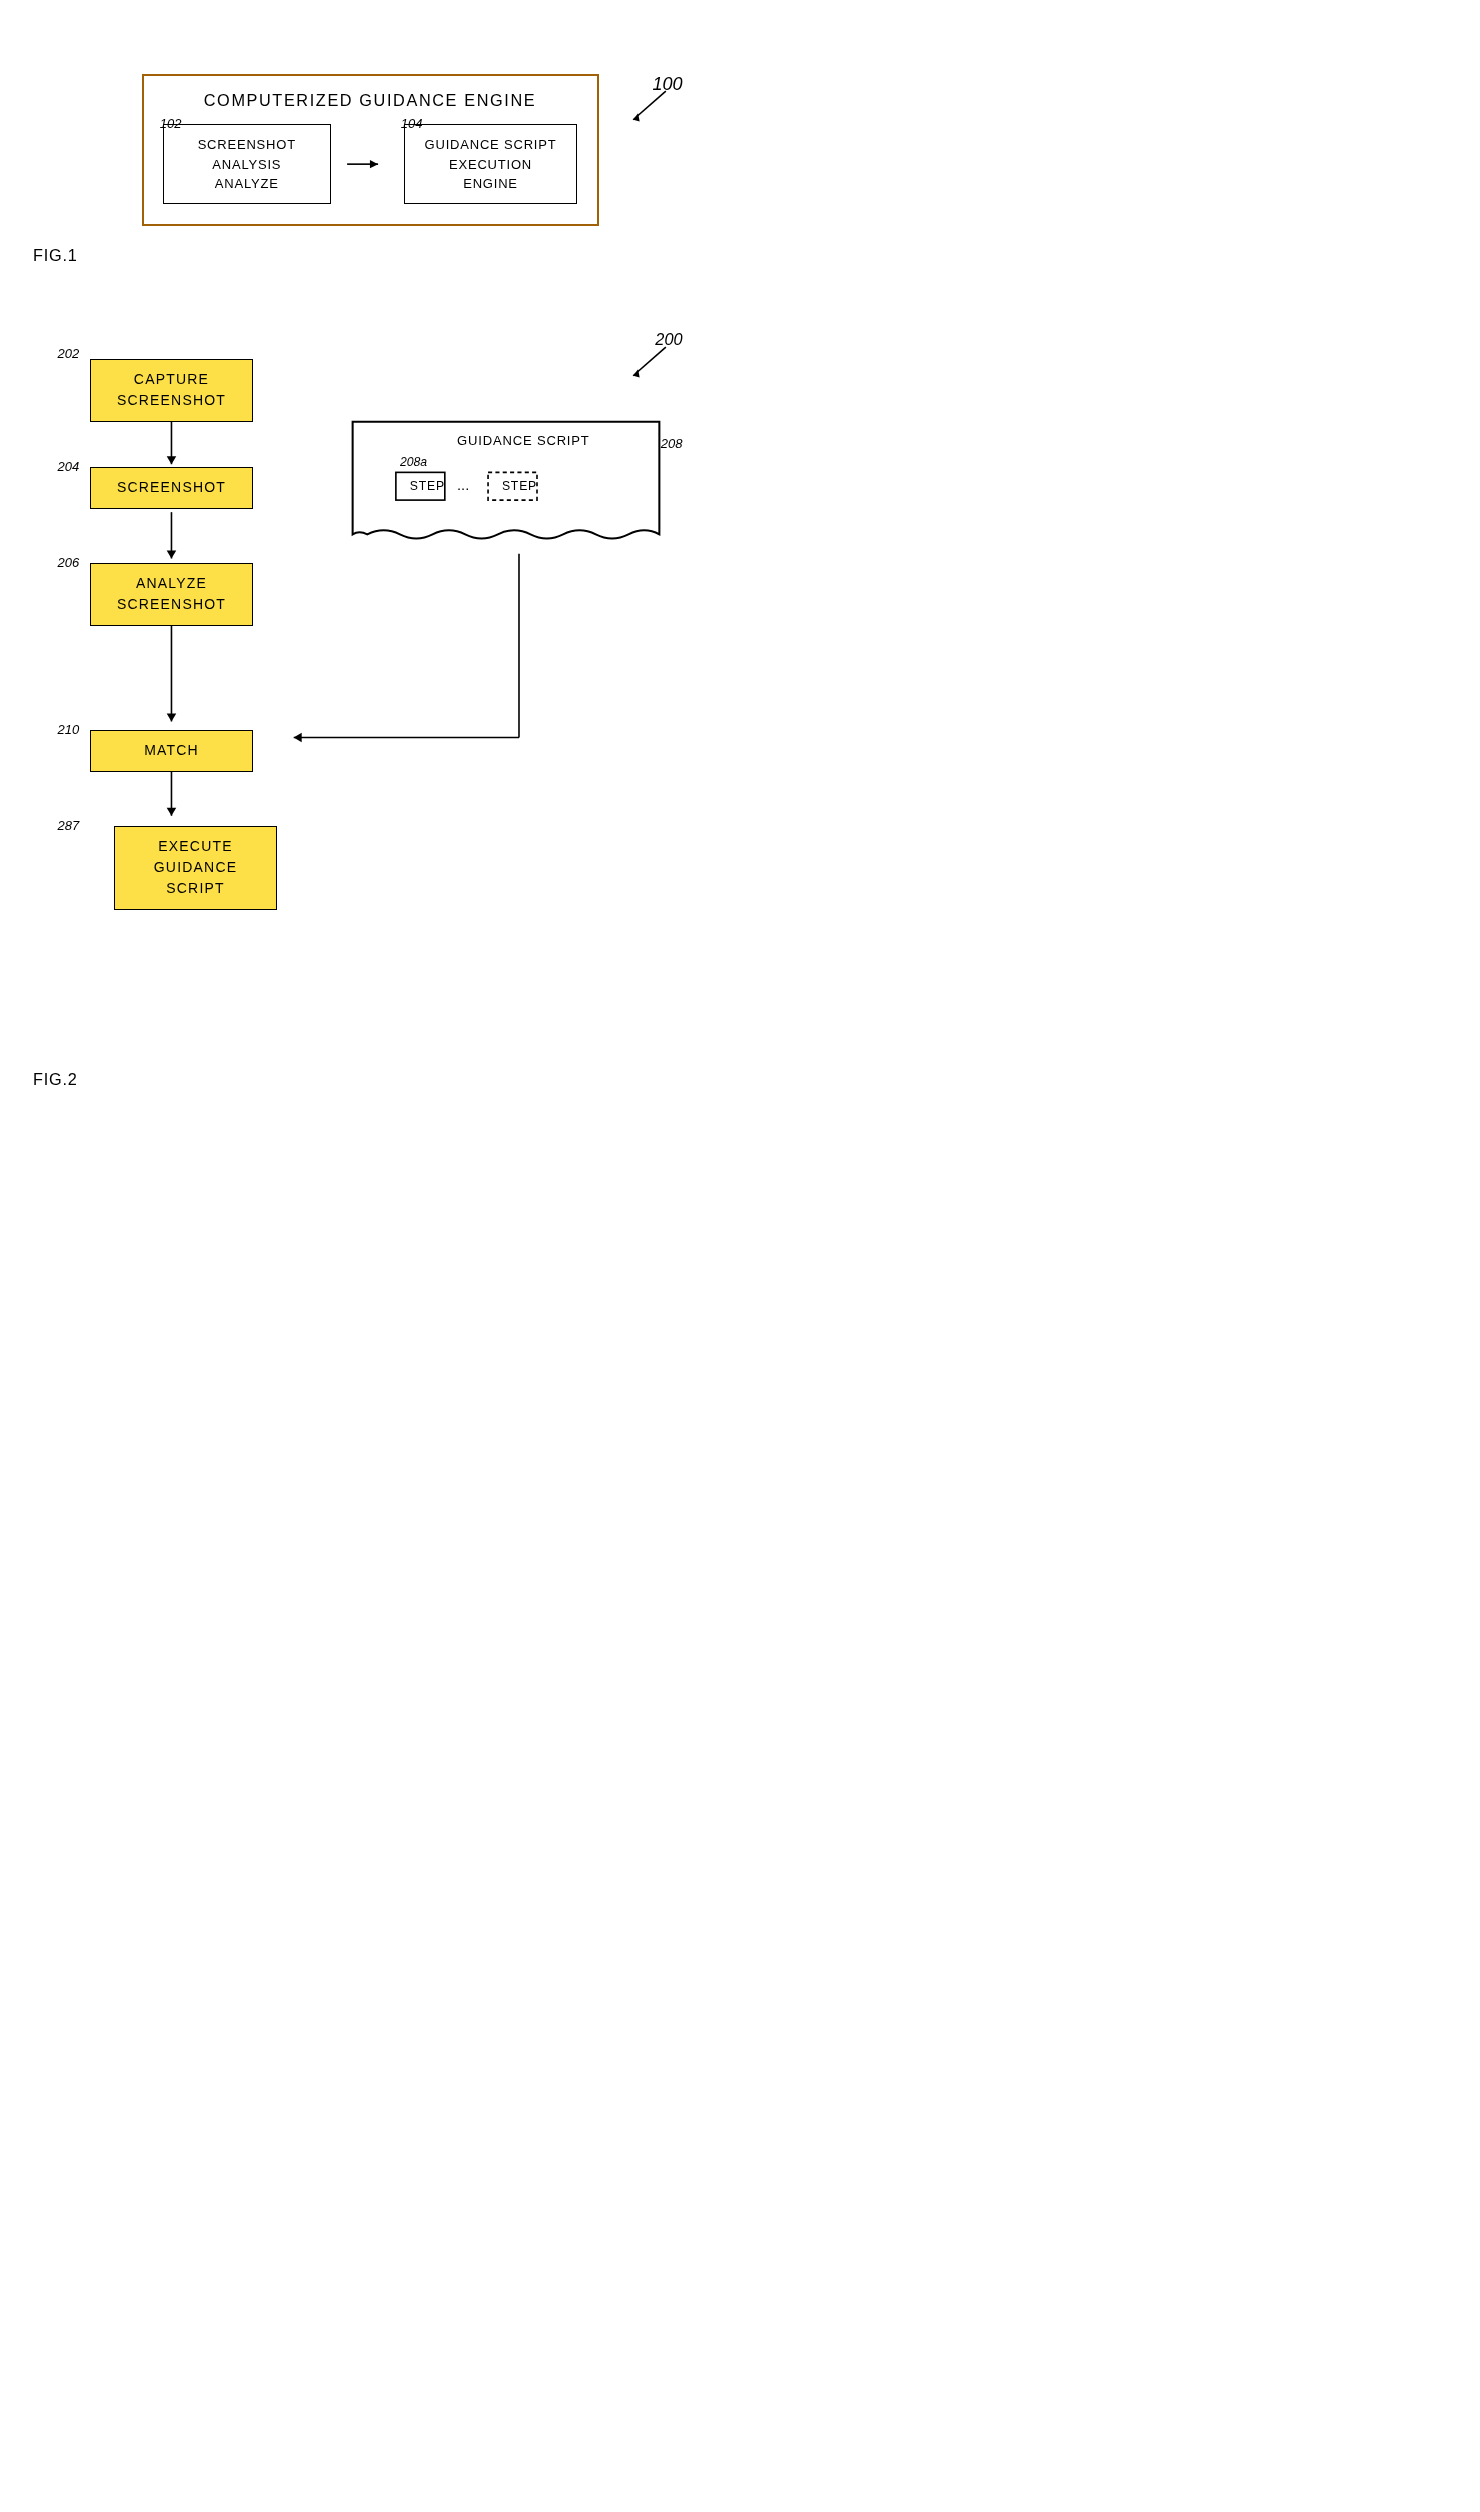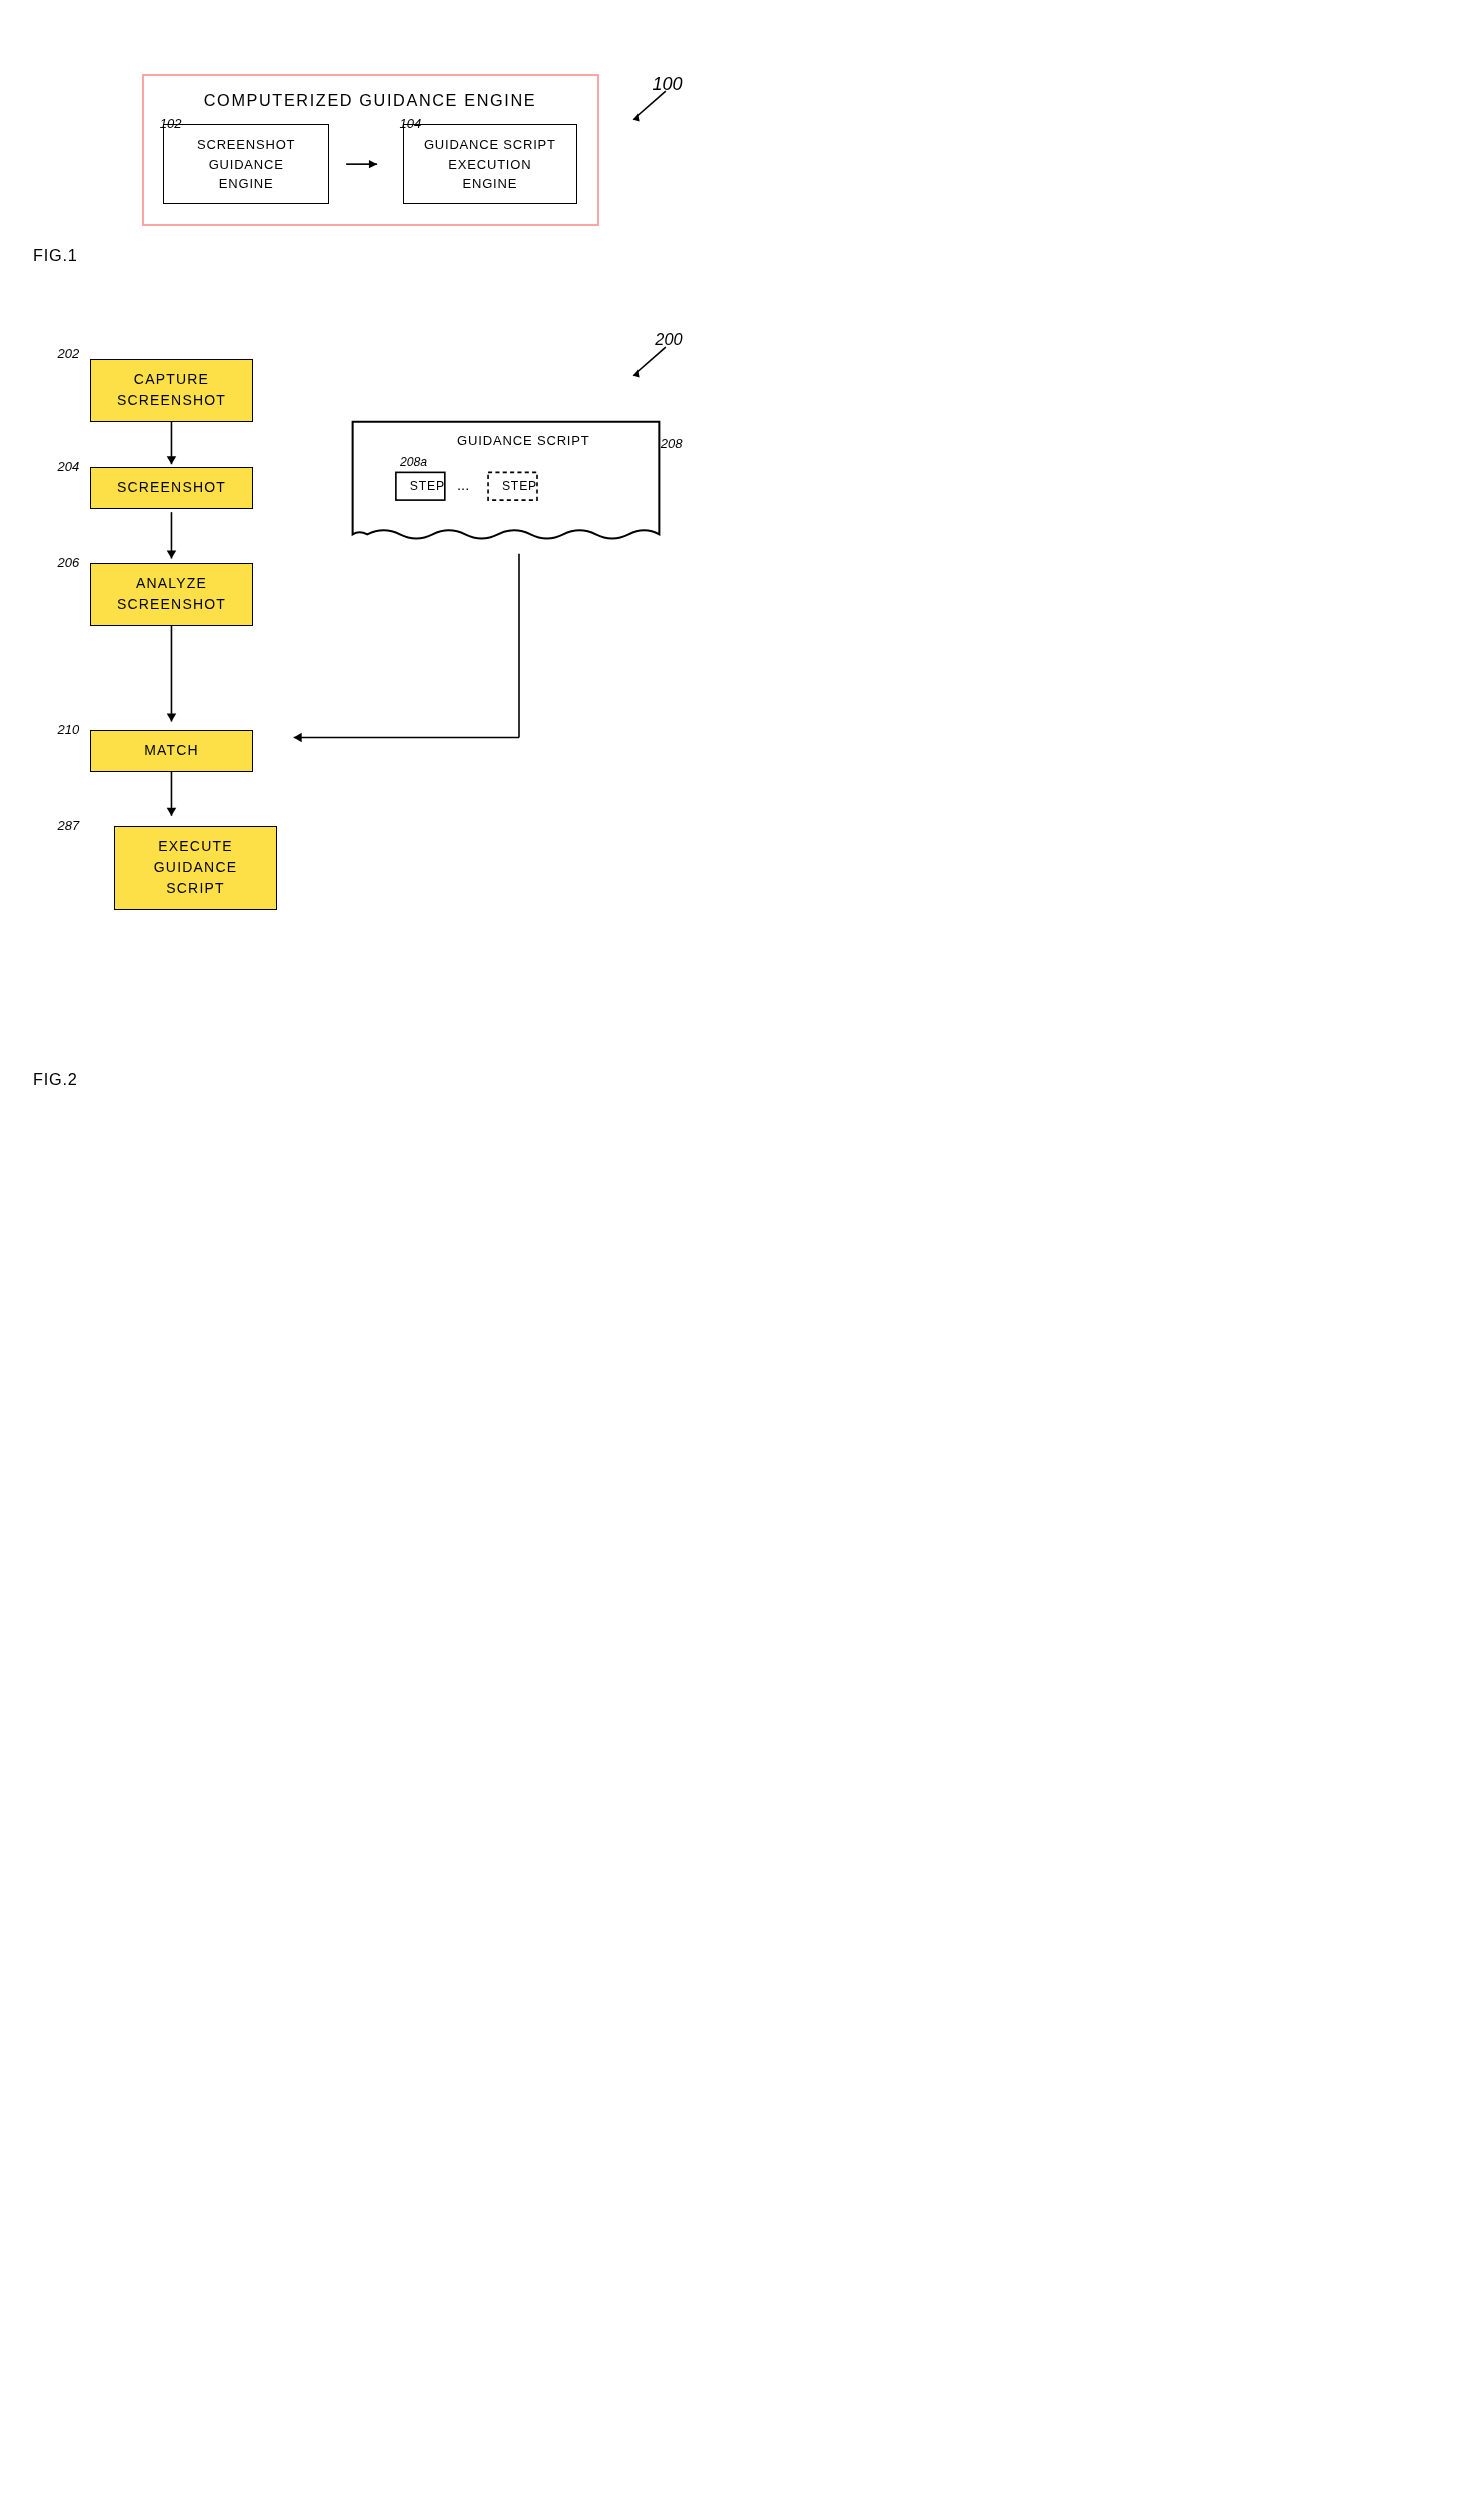--- a/index.html
+++ b/index.html
@@ -21,21 +21,21 @@
     }
 
     
     .fig1-container {
       position: relative;
       width: 100%;
       margin-top: 16.3px;
     }
 
     .outer-box {
-      border: 2px solid #fca5a5;
+      border: 2px solid #a16207;
       width: 457px;
       margin: 41px auto 0 auto;
       padding: 14.7px 19.6px 19.6px 19.6px;
       position: relative;
     }
 
     .outer-box-title {
       text-align: center;
       font-size: 16.3px;
       letter-spacing: 1.6px;
@@ -139,21 +139,21 @@
 
     <div class="outer-box">
       <div class="outer-box-title">COMPUTERIZED GUIDANCE ENGINE</div>
 
       <div class="inner-boxes-row">
 
         <div class="inner-box-wrapper">
           <span class="inner-box-label" style="top:-8.2px; left:-3.3px;">102</span>
           <div class="inner-box">
             <span>SCREENSHOT</span><br>
-            <span>GUIDANCE ENGINE</span>
+            <span>ANALYSIS ANALYZE</span>
           </div>
         </div>
 
         <div class="arrow-right">
           <svg width="41" height="16.3" viewBox="0 0 50 20">
             <line x1="0" y1="10" x2="38" y2="10" stroke="black" stroke-width="2"></line>
             <polygon points="38,10 28,5 28,15" fill="black"></polygon>
           </svg>
         </div>
 

